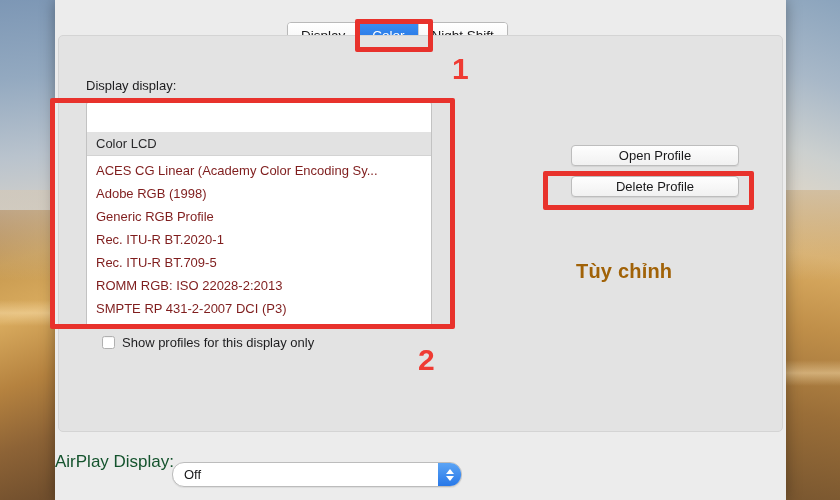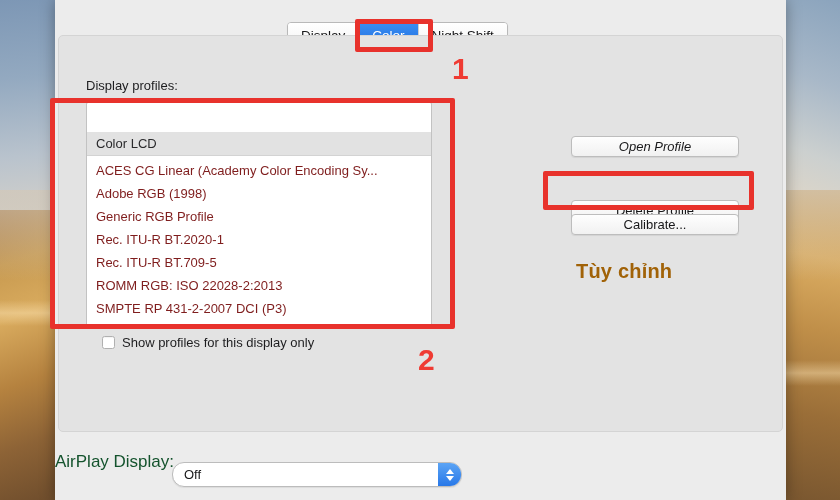--- a/index.html
+++ b/index.html
@@ -201,22 +201,22 @@
     font-size: 13px;
     color: #18181a;
     display: flex;
     align-items: center;
     justify-content: center;
     box-shadow: 0 1px 1px rgba(0,0,0,0.07);
     font-family: "Liberation Sans", sans-serif;
     cursor: default;
     white-space: nowrap;
   }
-  #btn-open      { left: 512px; top: 100px; font-style: italic; }
-  #btn-delete    { left: 512px; top: 140px; margin-top: 24px; }
+  #btn-open      { left: 512px; top: 109px; }
+  #btn-delete    { left: 512px; top: 140px; }
   #btn-calibrate { left: 512px; top: 178px; }
 
   
   .anno-caption {
     position: absolute;
     left: 517px;
     top: 224px;
     font-size: 20px;
     font-weight: bold;
     color: #a16207;
@@ -324,21 +324,21 @@
   <div class="prefs-window">
 
     <div class="tab-bar">
       <div class="tab-seg">Display</div>
       <div class="tab-seg active">Color</div>
       <div class="tab-seg">Night Shift</div>
     </div>
 
     <div class="content-panel">
 
-      <div class="field-label" id="profile-label">Display profiles:</div>
+      <div class="field-label" id="profile-label">Display display:</div>
 
       <div class="list-box">
         <div class="list-scroll">
           <div class="list-group-header">Color LCD</div>
           <div class="list-items">
             <div class="list-item">ACES CG Linear (Academy Color Encoding Sy...</div>
             <div class="list-item">Adobe RGB (1998)</div>
             <div class="list-item">Generic RGB Profile</div>
             <div class="list-item">Rec. ITU-R BT.2020-1</div>
             <div class="list-item">Rec. ITU-R BT.709-5</div>
@@ -350,21 +350,20 @@
         <div class="list-scrollbar"></div>
       </div>
 
       <div class="checkbox-row">
         <div class="checkbox-box"></div>
         <div class="checkbox-label">Show profiles for this display only</div>
       </div>
 
       <div class="btn" id="btn-open">Open Profile</div>
       <div class="btn" id="btn-delete">Delete Profile</div>
-      <div class="btn" id="btn-calibrate">Calibrate...</div>
 
       <div class="anno-caption">Tùy chỉnh</div>
     </div>
 
     <div class="airplay-row">
       <div class="airplay-label">AirPlay Display:</div>
       <div class="popup-button">
         <div class="popup-value">Off</div>
         <div class="popup-arrows">
           <div class="arrow-up"></div>

